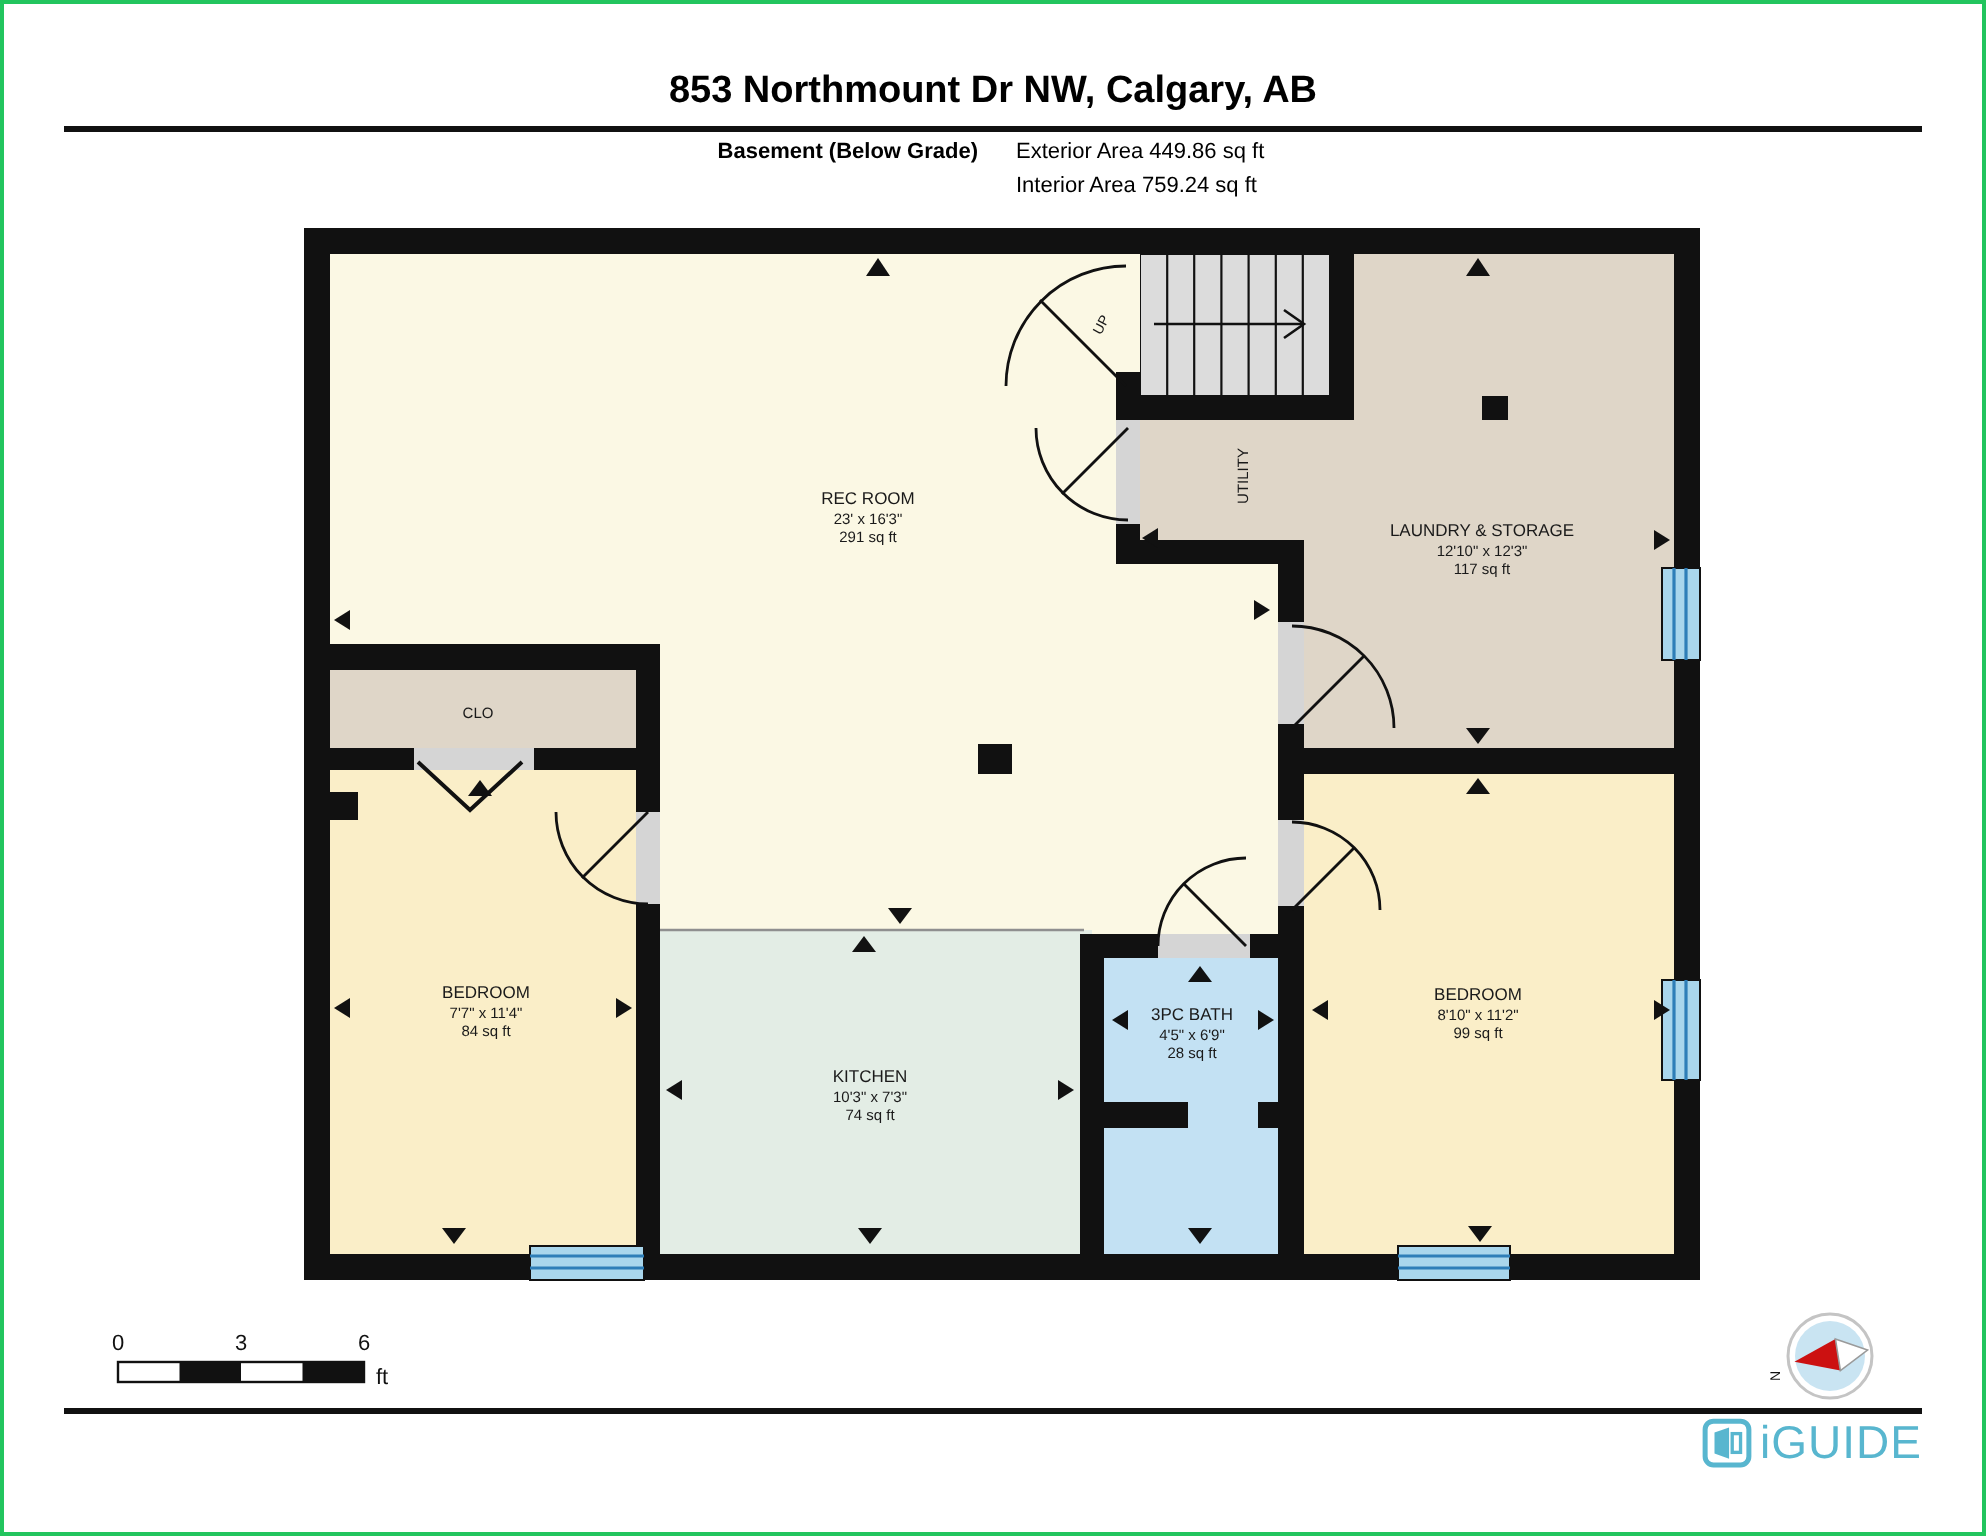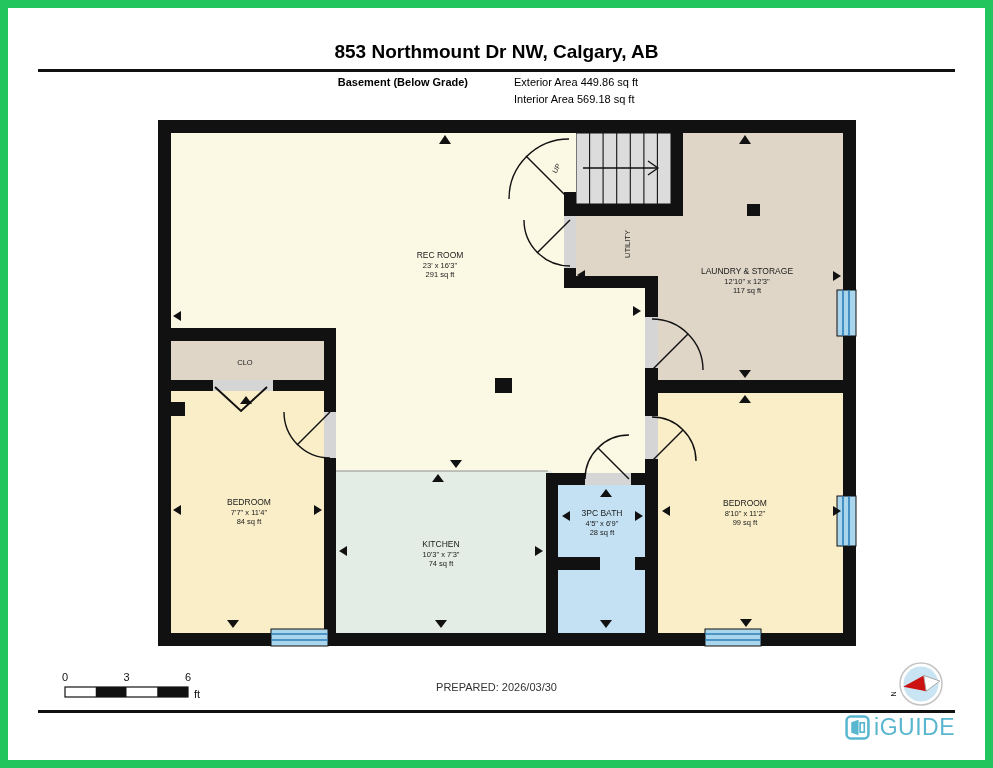--- a/index.html
+++ b/index.html
@@ -1,43 +1,43 @@
 <!DOCTYPE html>
 <html><head>
 <meta charset="utf-8">
 <style>
   html,body{margin:0;padding:0;background:#e8e8e8;}
   .page{position:relative;width:993px;height:768px;background:#ffffff;
         font-family:"Liberation Sans",sans-serif;box-sizing:border-box;
-        border:8px solid #22c55e;overflow:hidden;}
+        border:2px solid #22c55e;overflow:hidden;}
   .title{position:absolute;top:33px;left:0;width:100%;text-align:center;
          font-size:19px;font-weight:bold;color:#000;}
   .rule{position:absolute;left:30px;right:30px;height:2.5px;background:#111;}
   .rule.top{top:61px;}
   .rule.footer{top:702px;}
-  .floor-label{position:absolute;top:68px;right:517px;font-size:11px;font-weight:bold;color:#000;}
+  .floor-label{position:absolute;top:68px;right:502px;font-size:11px;font-weight:bold;color:#000;}
   .area-ext{position:absolute;top:68px;left:506px;font-size:11px;color:#000;}
   .area-int{position:absolute;top:85px;left:506px;font-size:11px;color:#000;}
   .prepared{position:absolute;top:673px;left:0;width:100%;text-align:center;
             font-size:11px;color:#333;}
   .disclaimer{position:absolute;top:710px;left:35px;font-size:9.3px;color:#1a1a1a;}
   .brand{position:absolute;top:706px;right:30px;display:flex;align-items:center;gap:4px;}
   .brand-text{font-size:23px;color:#58b6cf;letter-spacing:0.5px;}
   svg text{font-family:"Liberation Sans",sans-serif;}
 </style>
 </head>
 <body>
 
 <div class="page">
 
   <div class="title">853 Northmount Dr NW, Calgary, AB</div>
   <div class="rule top"></div>
   <div class="floor-label">Basement (Below Grade)</div>
   <div class="area-ext">Exterior Area 449.86 sq ft</div>
-  <div class="area-int">Interior Area 569.18 sq ft</div>
+  <div class="area-int">Interior Area 759.24 sq ft</div>
 
   <svg width="993" height="768" viewBox="0 0 993 768" style="position:absolute;left:0;top:0;">
 
     <g>
       <polygon fill="#fbf8e4" points="163,125 568,125 568,196 562,196 562,274 645,274 645,471 544,471 544,463 328,463 328,377 322,377 322,333 163,333"></polygon>
       <polygon fill="#dfd6c8" points="556,202 669,202 669,118 841,118 841,378 643,378 643,274 556,274"></polygon>
       <rect x="157" y="326" width="171" height="51" fill="#dfd6c8"></rect>
       <rect x="157" y="377" width="171" height="254" fill="#faeec8"></rect>
       <rect x="643" y="378" width="198" height="253" fill="#faeec8"></rect>
       <rect x="322" y="463" width="222" height="168" fill="#e3ede5"></rect>
@@ -223,21 +223,20 @@
       <circle cx="913" cy="676" r="21" fill="#ffffff" stroke="#c4c4c4" stroke-width="1.5"></circle>
       <circle cx="913" cy="676" r="17.5" fill="#c9e4f2"></circle>
       <g transform="rotate(-9 913 676)">
         <polygon points="895,676 917,668 917,684" fill="#cc1111"></polygon>
         <polygon points="917,668 932,676 917,684" fill="#ffffff" stroke="#9a9a9a" stroke-width="0.8"></polygon>
       </g>
       <text x="886" y="688" font-size="7" fill="#111" transform="rotate(-90 886 686)" text-anchor="middle">N</text>
     </g>
   </svg>
 
-  <div class="prepared">PREPARED: 2026/03/30</div>
   <div class="rule footer"></div>
 
   <div class="brand">
     <svg width="25" height="25" viewBox="0 0 24 24">
       <rect x="1.5" y="1.5" width="21" height="21" rx="4" fill="none" stroke="#58b6cf" stroke-width="2.4"></rect>
       <polygon points="6,7 13,4.5 13,19.5 6,17" fill="#58b6cf"></polygon>
       <rect x="14.5" y="7.5" width="4" height="9" fill="none" stroke="#58b6cf" stroke-width="1.6"></rect>
     </svg>
     <span class="brand-text">iGUIDE</span>
   </div>

